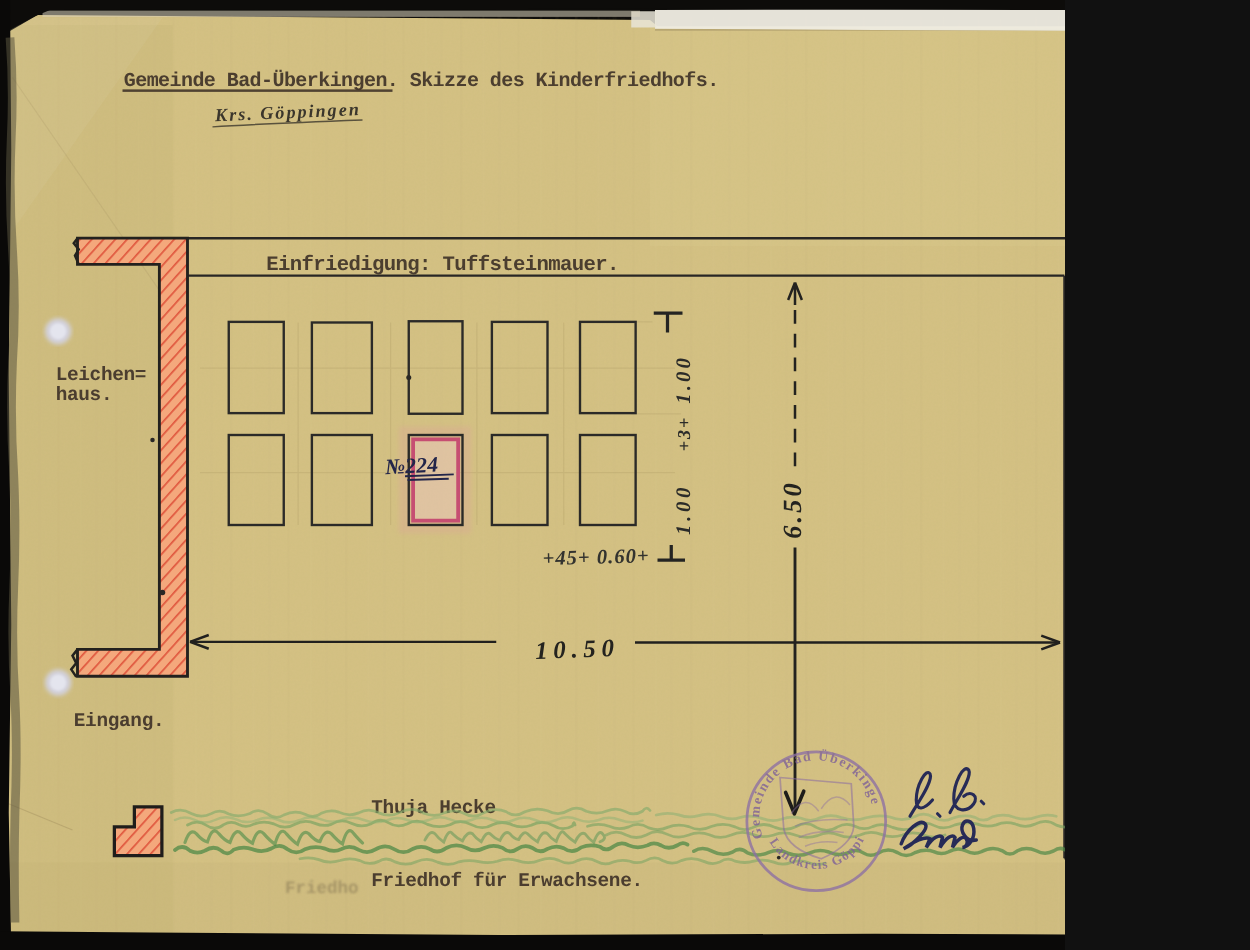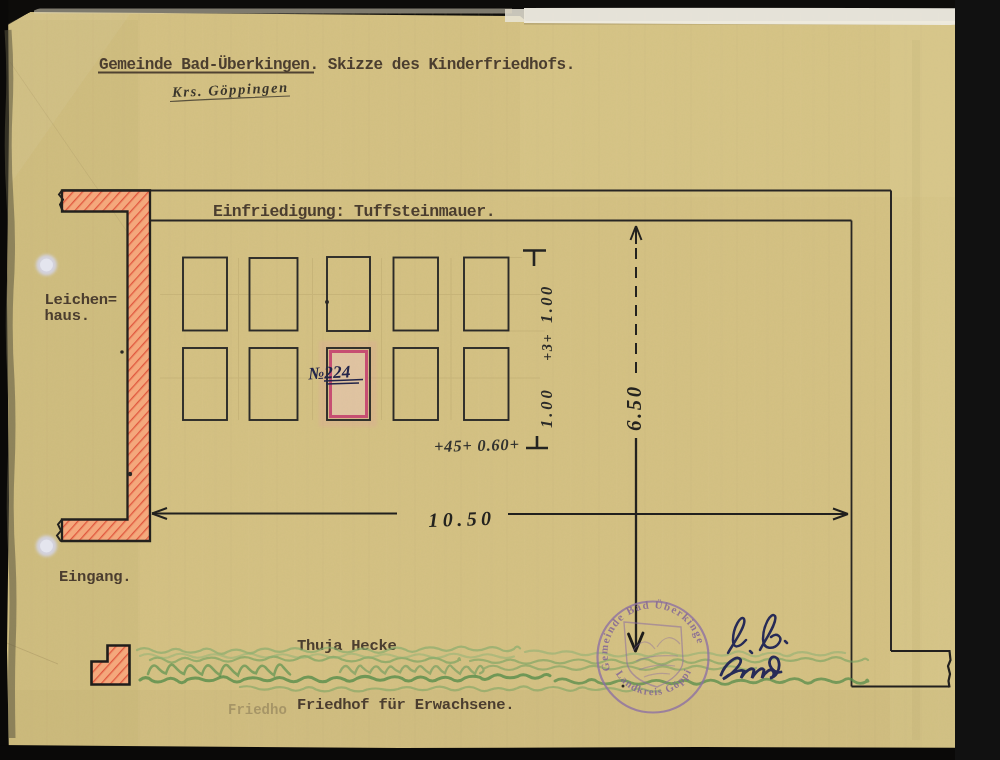--- a/index.html
+++ b/index.html
@@ -1,16 +1,16 @@
 <!DOCTYPE html>
 <html><head>
 <meta charset="utf-8">
 <style>
 html,body{margin:0;padding:0;background:#111;}
-#page{position:relative;width:955px;height:760px;overflow:hidden;background:#0c0b09;}
+#page{position:relative;width:852px;height:760px;overflow:hidden;background:#0c0b09;}
 .st{font-family:"Liberation Serif",serif;font-weight:bold;}
 .tw{font-family:"Liberation Mono",monospace;font-weight:bold;fill:#413429;fill-opacity:0.93;}
 .hw{font-family:"Liberation Serif",serif;font-style:italic;font-weight:bold;}
 </style>
 </head>
 <body>
 <div id="page">
 <svg width="1000" height="760" viewBox="0 0 1000 760">
 <defs>
 <pattern id="hatch" width="7" height="7" patternUnits="userSpaceOnUse" patternTransform="rotate(42)">

